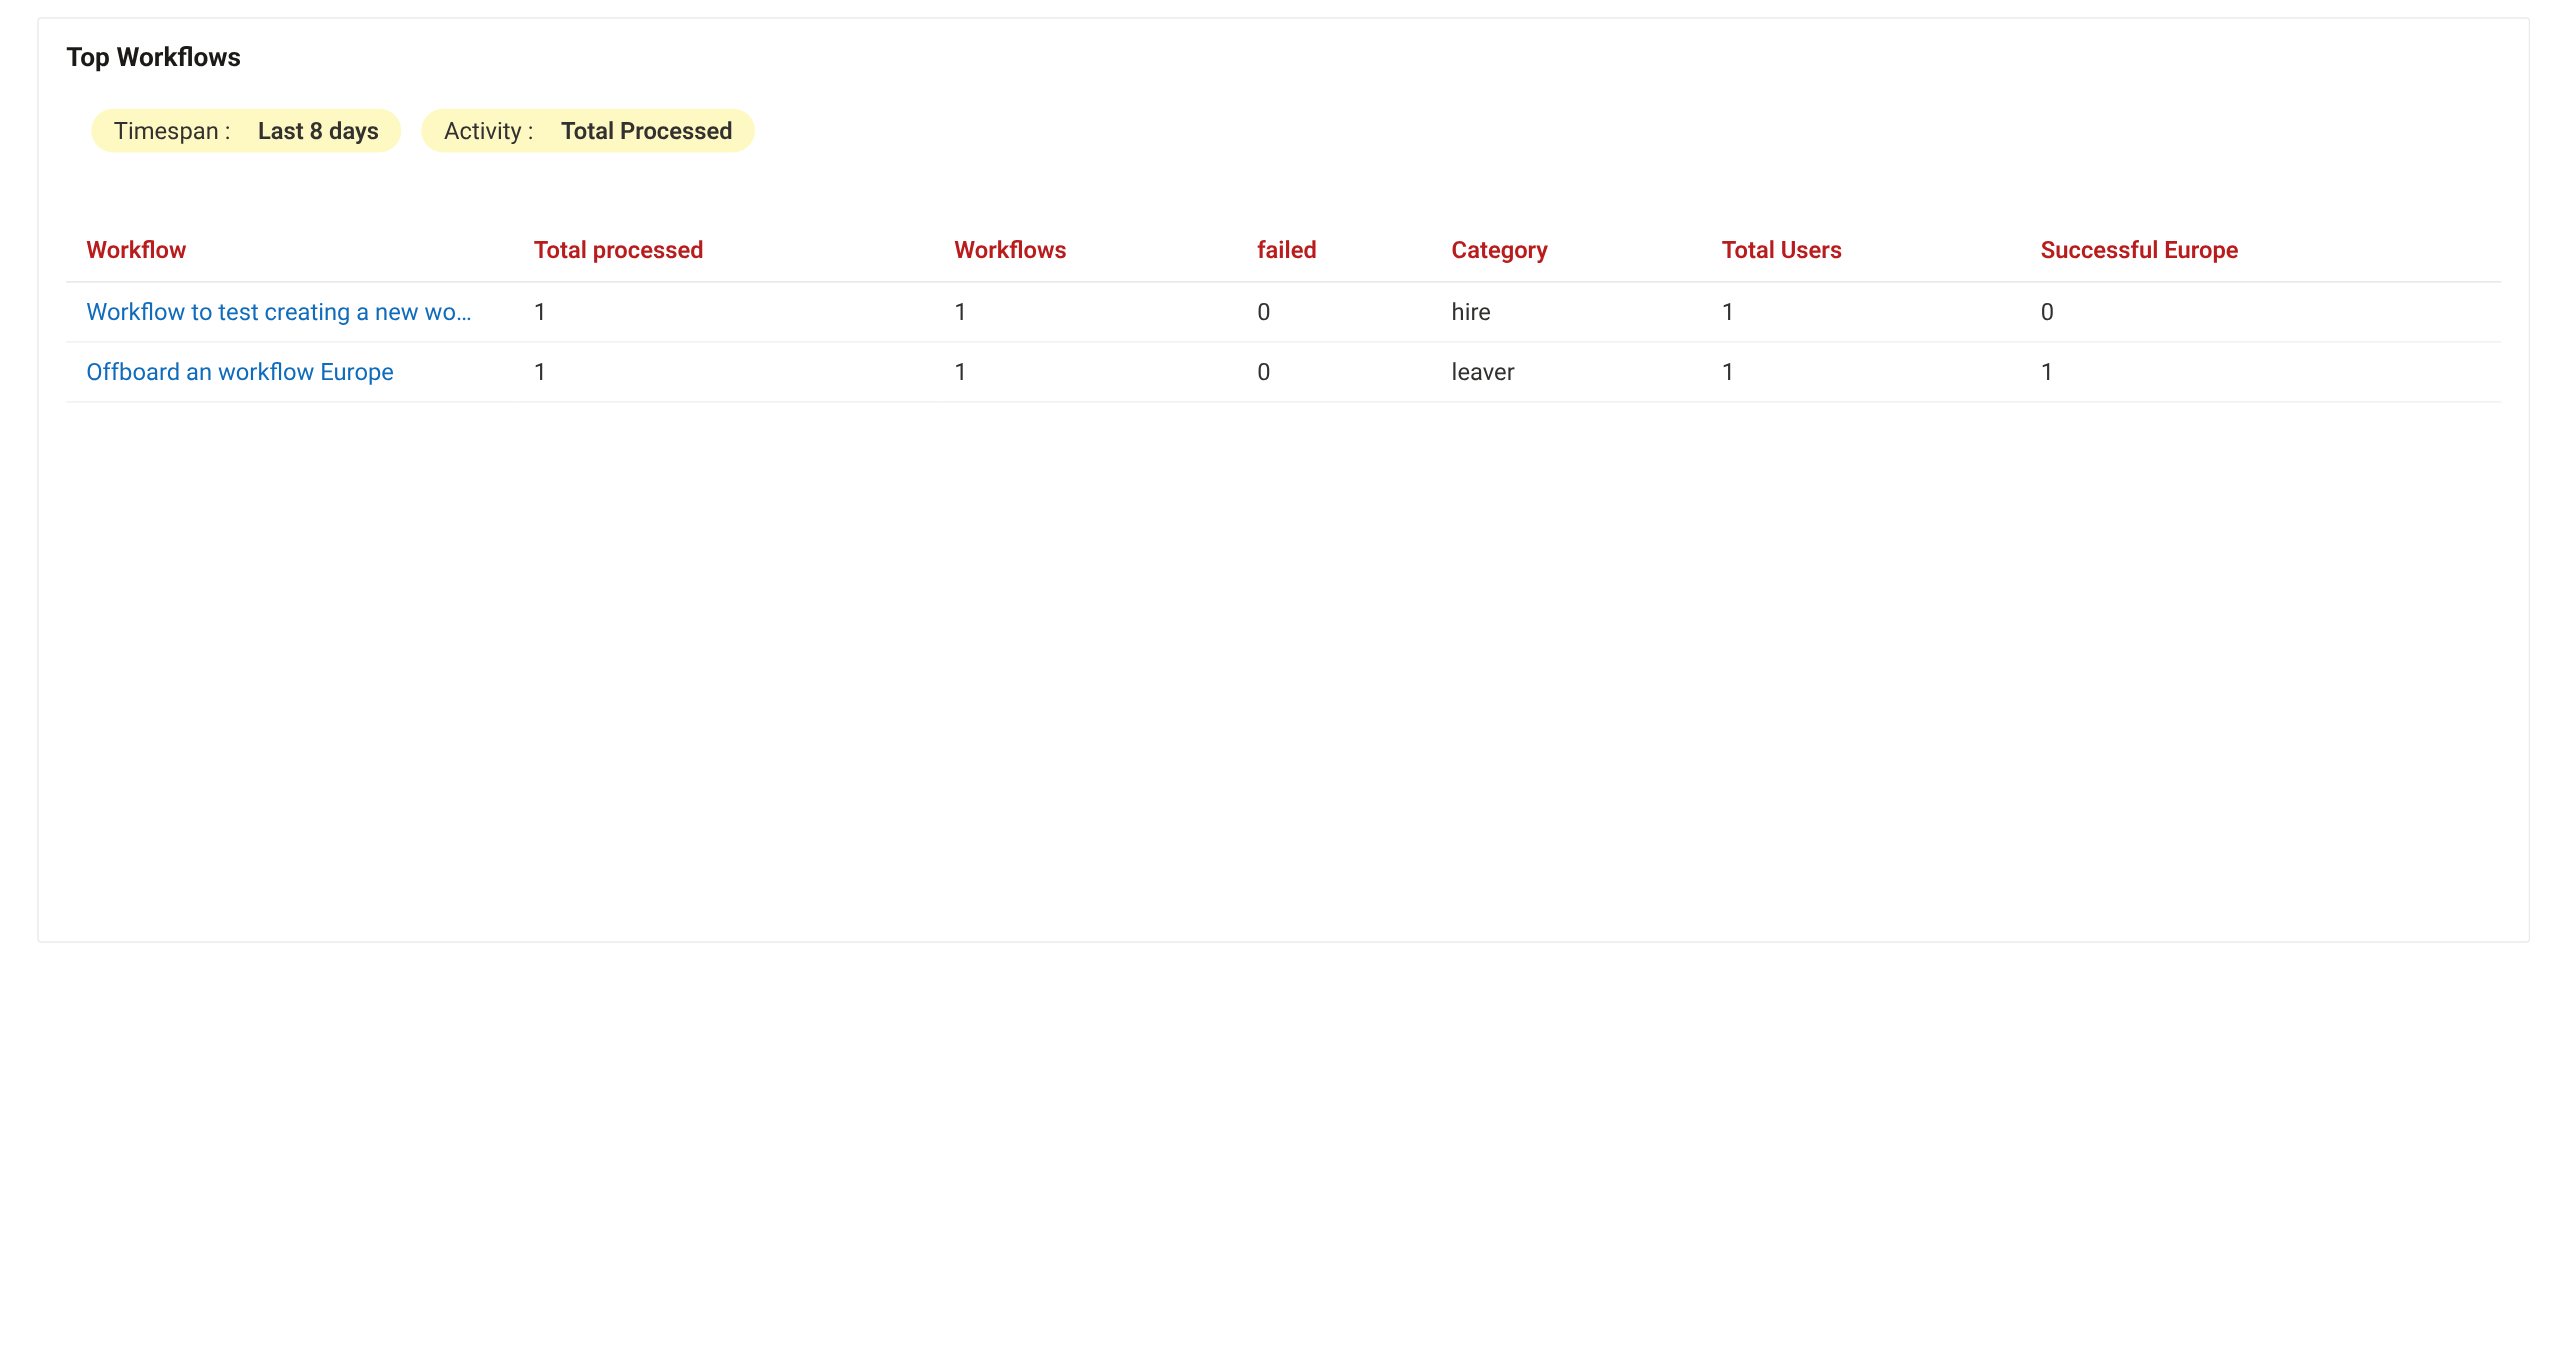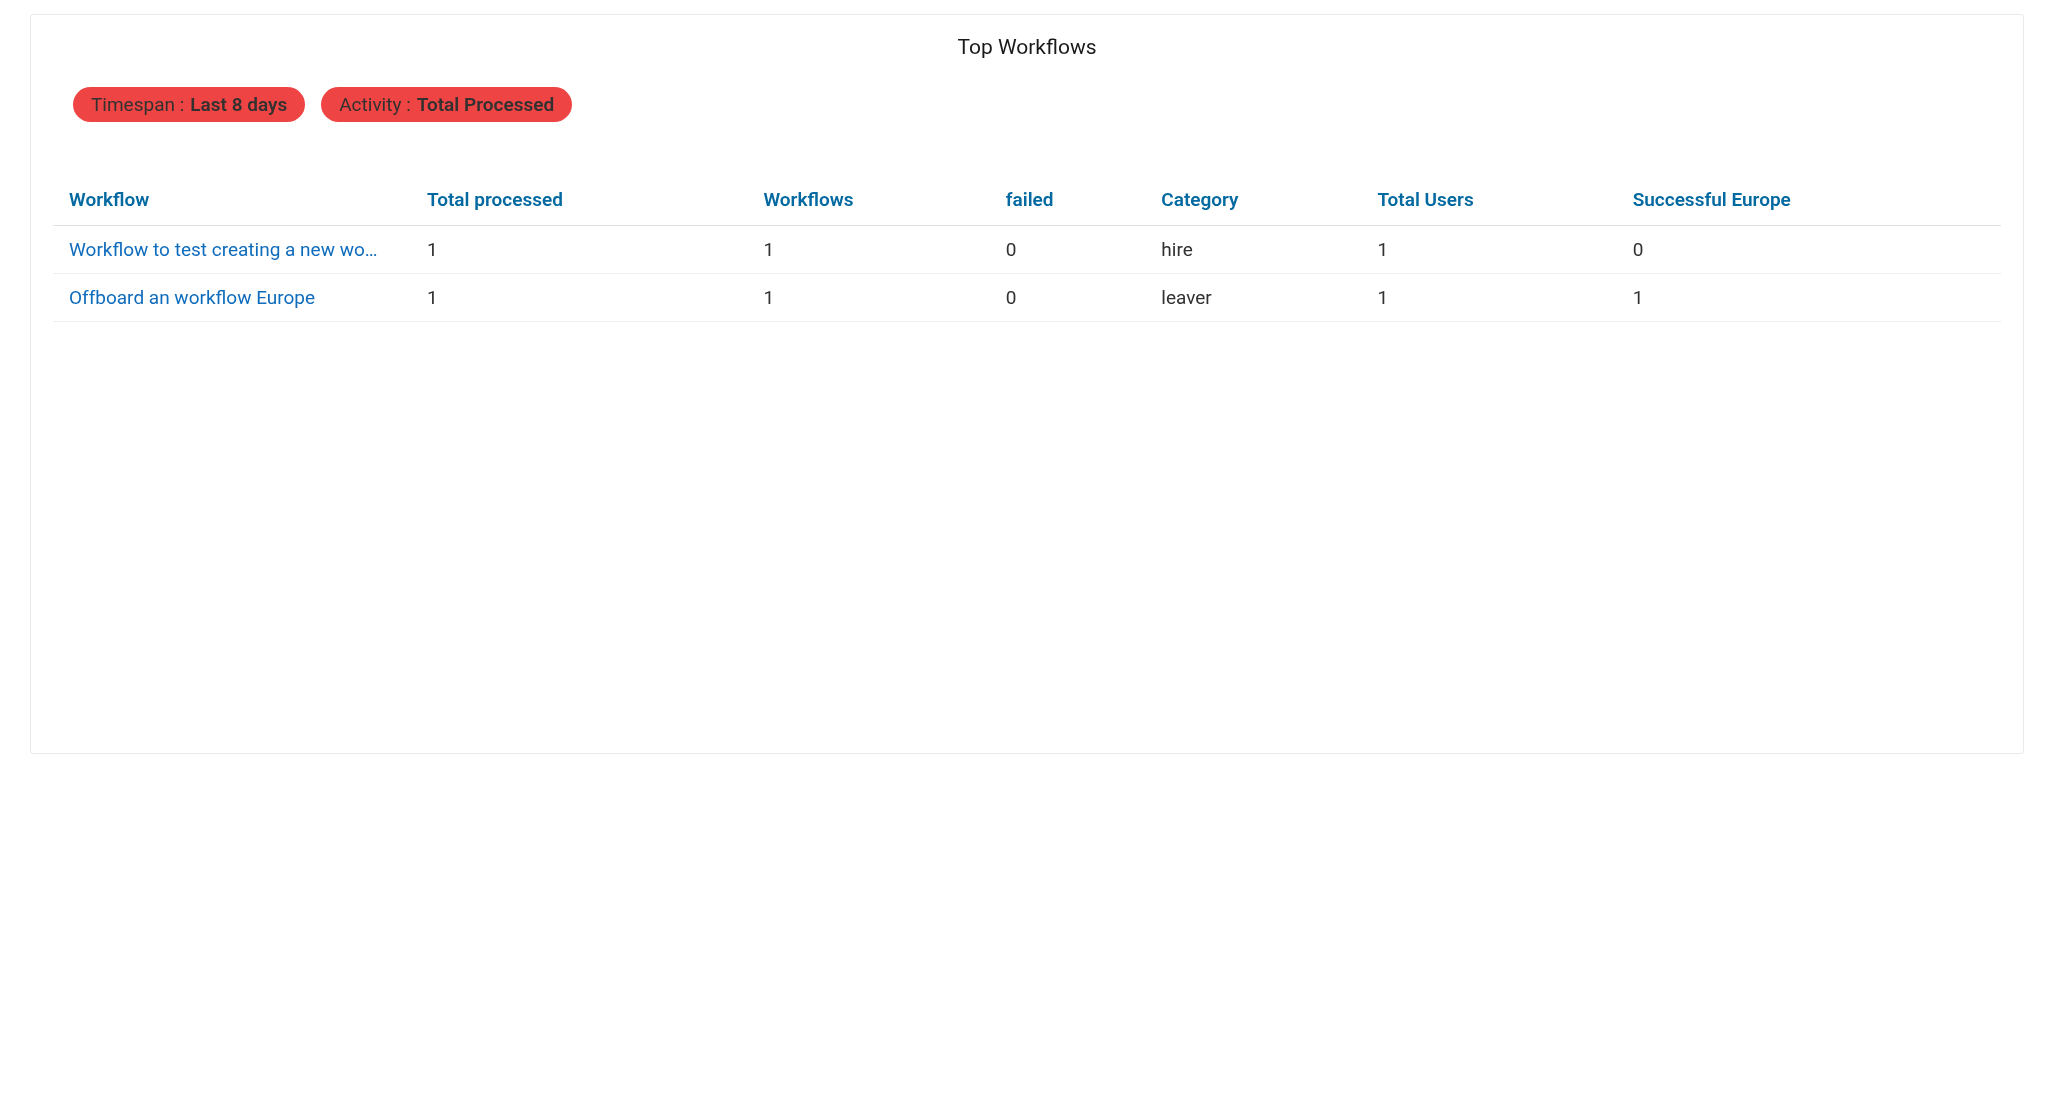--- a/index.html
+++ b/index.html
@@ -16,57 +16,56 @@
   .card {
     border: 1px solid #eaeaea;
     border-radius: 3px;
     background: #fff;
     padding: 20px 22px 300px 22px;
     box-shadow: 0 0 1px rgba(0,0,0,0.04);
     min-height: 740px;
     box-sizing: border-box;
   }
   .card-title {
-    font-weight: 400;
+    font-weight: 700;
     font-size: 21px;
     color: #1b1a19;
-    text-align: center;
   }
   .chips {
     display: flex;
     gap: 16px;
     margin-top: 28px;
     padding-left: 20px;
   }
   .chip {
-    background: #ef4444;
+    background: #fef9c3;
     border-radius: 999px;
     padding: 6px 18px;
     font-size: 19px;
     color: #323130;
     display: inline-flex;
     align-items: baseline;
-    gap: 6px;
+    gap: 22px;
     cursor: pointer;
     user-select: none;
   }
   .chip .label { font-weight: 400; }
   .chip .value { font-weight: 600; }
   .table-wrap {
     margin-top: 56px;
   }
   table {
     width: 100%;
     border-collapse: collapse;
   }
   th {
     text-align: left;
     font-weight: 600;
     font-size: 19px;
-    color: #0369a1;
+    color: #b91c1c;
     padding: 10px 14px 14px 14px;
     border-bottom: 1.5px solid #e1e1e1;
   }
   td {
     font-size: 19px;
     color: #323130;
     padding: 12px 14px;
     border-bottom: 1px solid #eeeeee;
     vertical-align: middle;
   }

